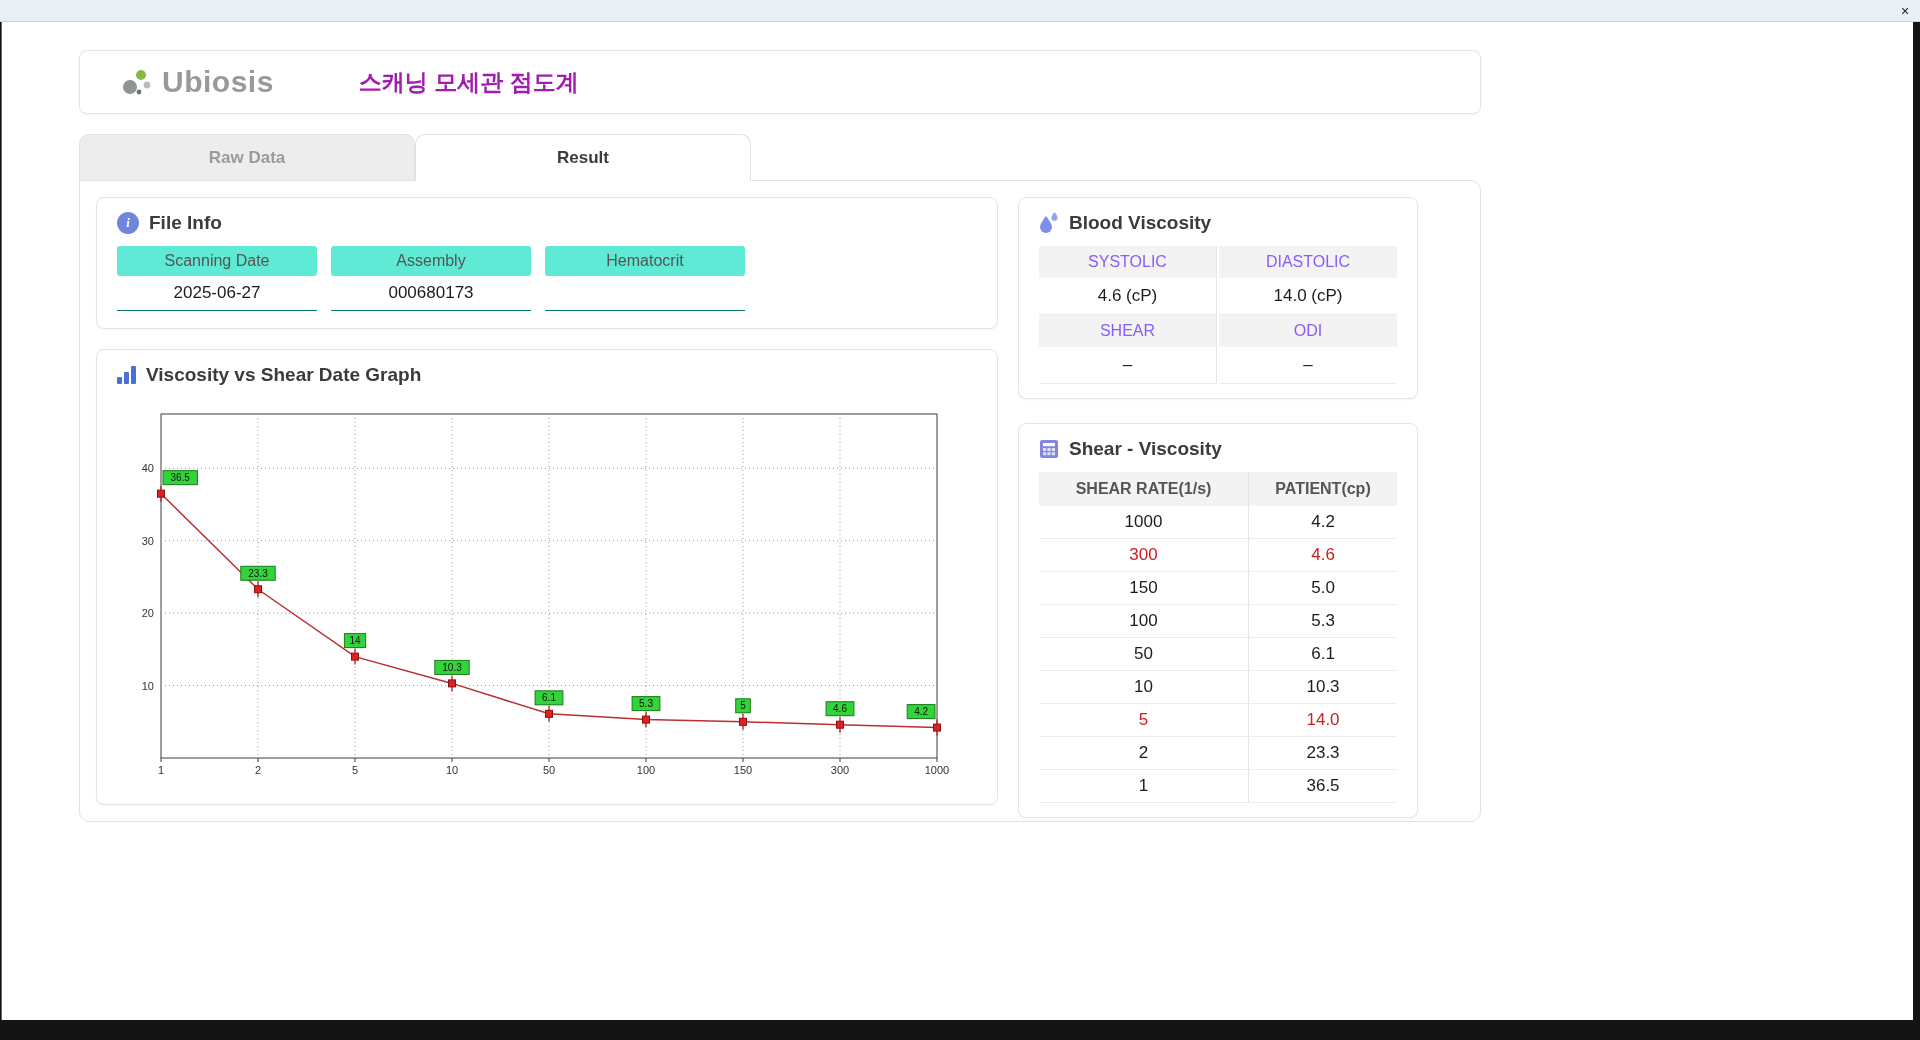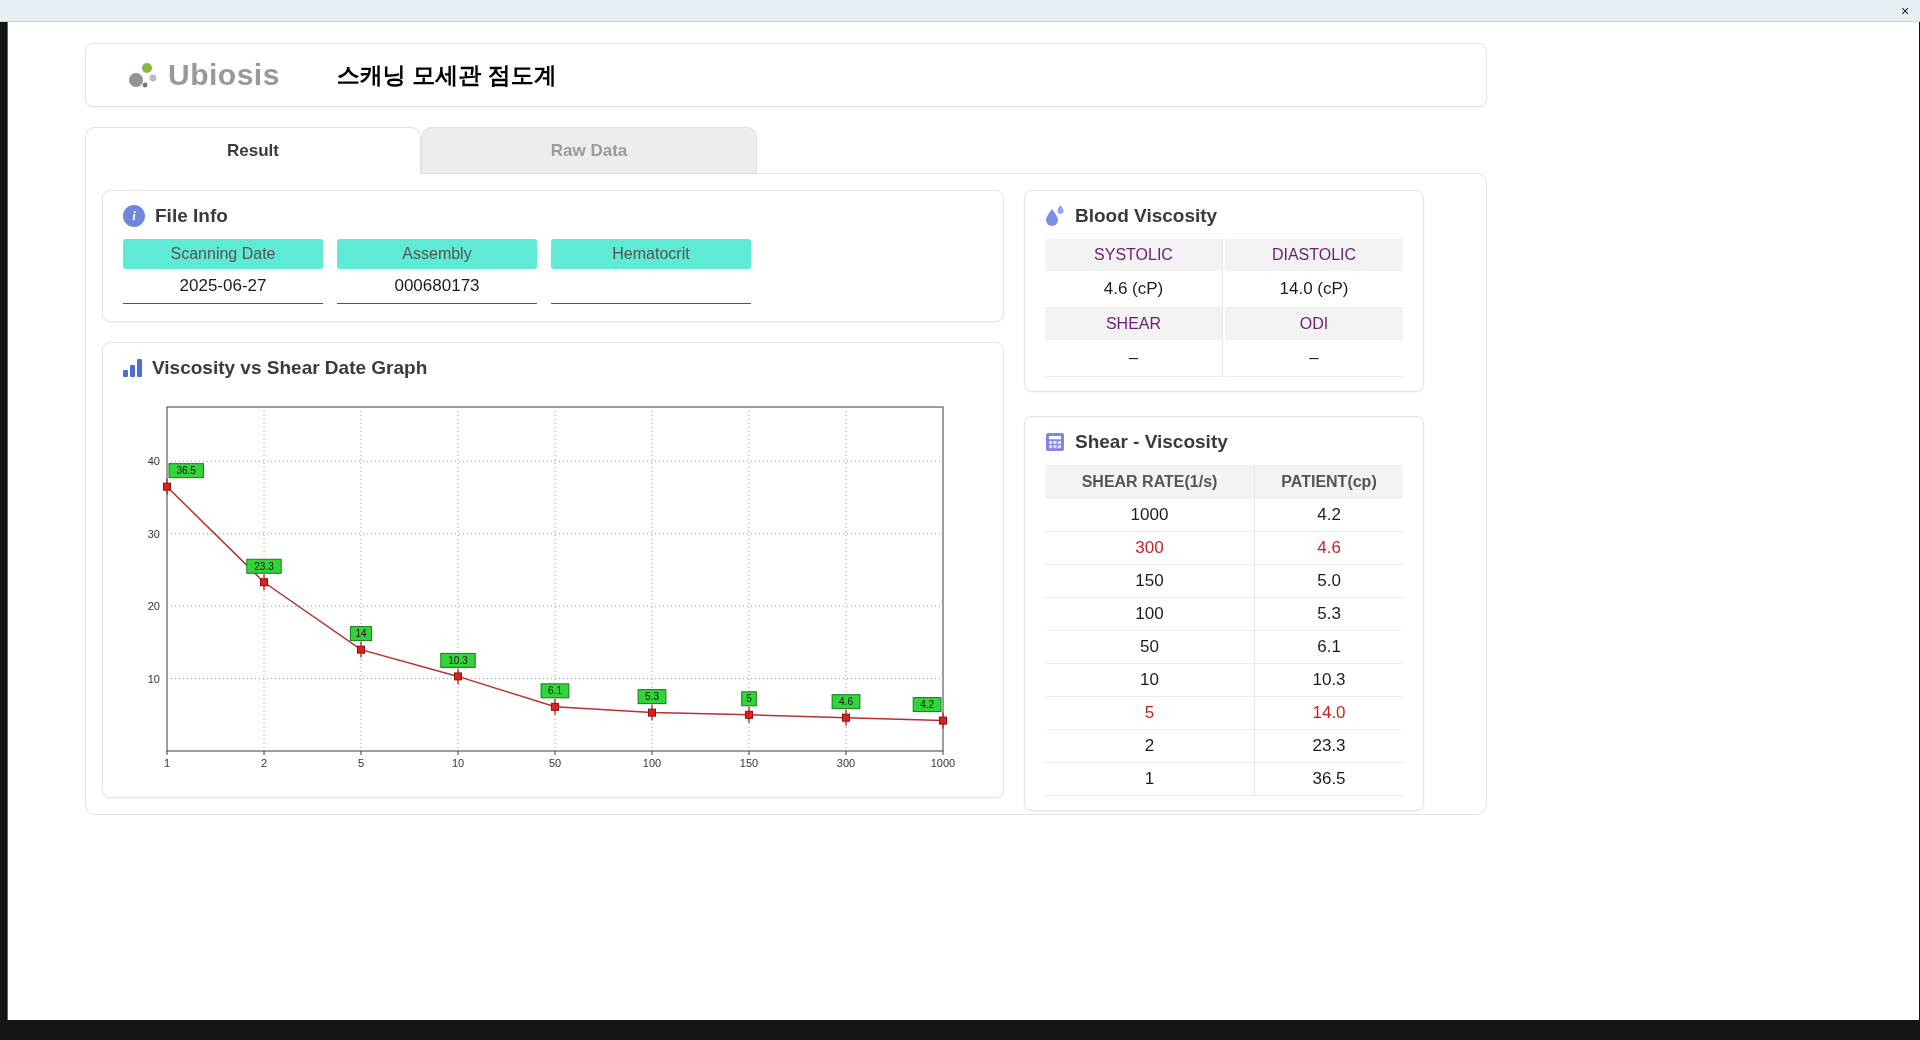--- a/index.html
+++ b/index.html
@@ -13,34 +13,34 @@
     position:absolute;left:0;top:0;width:1920px;height:22px;
     background:#e9f0f5;border-bottom:1px solid #c9d2da;
     display:flex;align-items:center;justify-content:flex-end;z-index:9;
     box-sizing:border-box;
   }
   .close-btn{
     width:30px;height:22px;display:flex;align-items:center;justify-content:center;
     font-size:14px;color:#222;cursor:default;
   }
   .window{
-    position:absolute;left:7px;top:22px;width:1912px;height:998px;
+    position:absolute;left:1px;top:22px;width:1912px;height:998px;
     background:#ffffff;border-left:1px solid #666;box-sizing:border-box;
-    padding-top:21px;
+    padding-top:28px;
   }
   
   .header-card{
     margin-left:77px;width:1402px;height:64px;
     border:1px solid #e4e4e4;border-radius:8px;box-sizing:border-box;
     display:flex;align-items:center;padding:0 40px;
     box-shadow:0 1px 3px rgba(0,0,0,.05);background:#fff;
   }
   .logo{display:flex;align-items:center;gap:8px}
   .logo-text{font-size:30px;font-weight:600;color:#97999c;letter-spacing:.5px;line-height:1}
-  .app-title{margin-left:57px;font-size:23px;font-weight:700;color:#000000}
+  .app-title{margin-left:85px;font-size:23px;font-weight:700;color:#a21caf}
   
   .tabs{margin-left:77px;margin-top:20px;display:flex;position:relative;z-index:2}
   .tab{
     width:336px;height:46px;box-sizing:border-box;
     display:flex;align-items:center;justify-content:center;
     font-size:17px;font-weight:700;
     border:1px solid #e2e2e2;border-bottom:none;border-radius:10px 10px 0 0;
   }
   .tab.active{background:#fff;color:#3c3c3c;height:47px;margin-bottom:-1px}
   .tab.inactive{background:#ededed;color:#9b9b9b}
@@ -84,21 +84,21 @@
     font-size:17px;color:#1c1c1c;border-bottom:1px solid #0f766e;
   }
   .file-card{height:132px}
   
   .graph-card{flex:1;overflow:hidden}
   svg text{font-family:"Liberation Sans",sans-serif}
   
   .bv-grid{display:grid;grid-template-columns:1fr 1fr;column-gap:2px}
   .bv-head{
     height:32px;background:#f3f3f3;display:flex;align-items:center;justify-content:center;
-    font-size:16px;color:#701a75;text-align:center;
+    font-size:16px;color:#8b5cf6;text-align:center;
   }
   .bv-val{
     height:36px;display:flex;align-items:center;justify-content:center;
     font-size:17px;color:#1c1c1c;border-bottom:1px solid #ececec;
   }
   .bv-val.vr, .bv-head.vr{border-right:1px solid #e6e6e6}
   
   .shear-card{flex:1}
   table.shear{width:100%;border-collapse:collapse}
   table.shear th{
@@ -129,25 +129,25 @@
         <circle cx="21" cy="10" r="5" fill="#86b747"></circle>
         <circle cx="27" cy="20" r="3.4" fill="#b7bcbe"></circle>
         <circle cx="19" cy="27" r="2.4" fill="#6f7577"></circle>
       </svg>
       <span class="logo-text">Ubiosis</span>
     </div>
     <div class="app-title">스캐닝 모세관 점도계</div>
   </div>
 
   <div class="tabs">
+    <div class="tab inactive">
+      <span>Raw Data</span>
+    </div>
     <div class="tab active">
       <span>Result</span>
-    </div>
-    <div class="tab inactive">
-      <span>Raw Data</span>
     </div>
   </div>
 
   <div class="content-panel">
 
     <div class="left-col">
 
       <div class="card file-card">
         <div class="card-title">
           <span class="info-icon">i</span>

